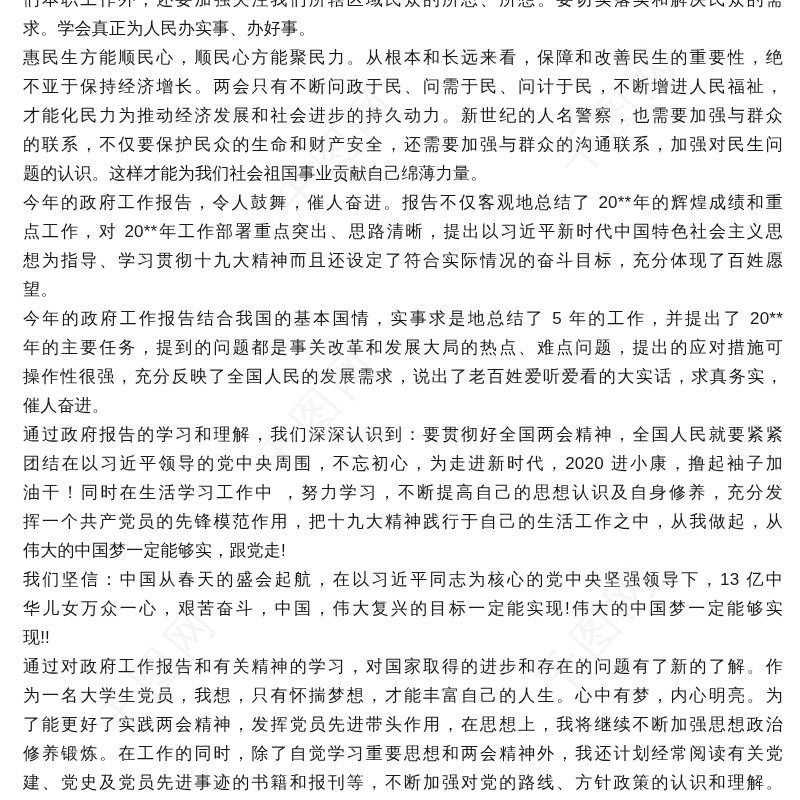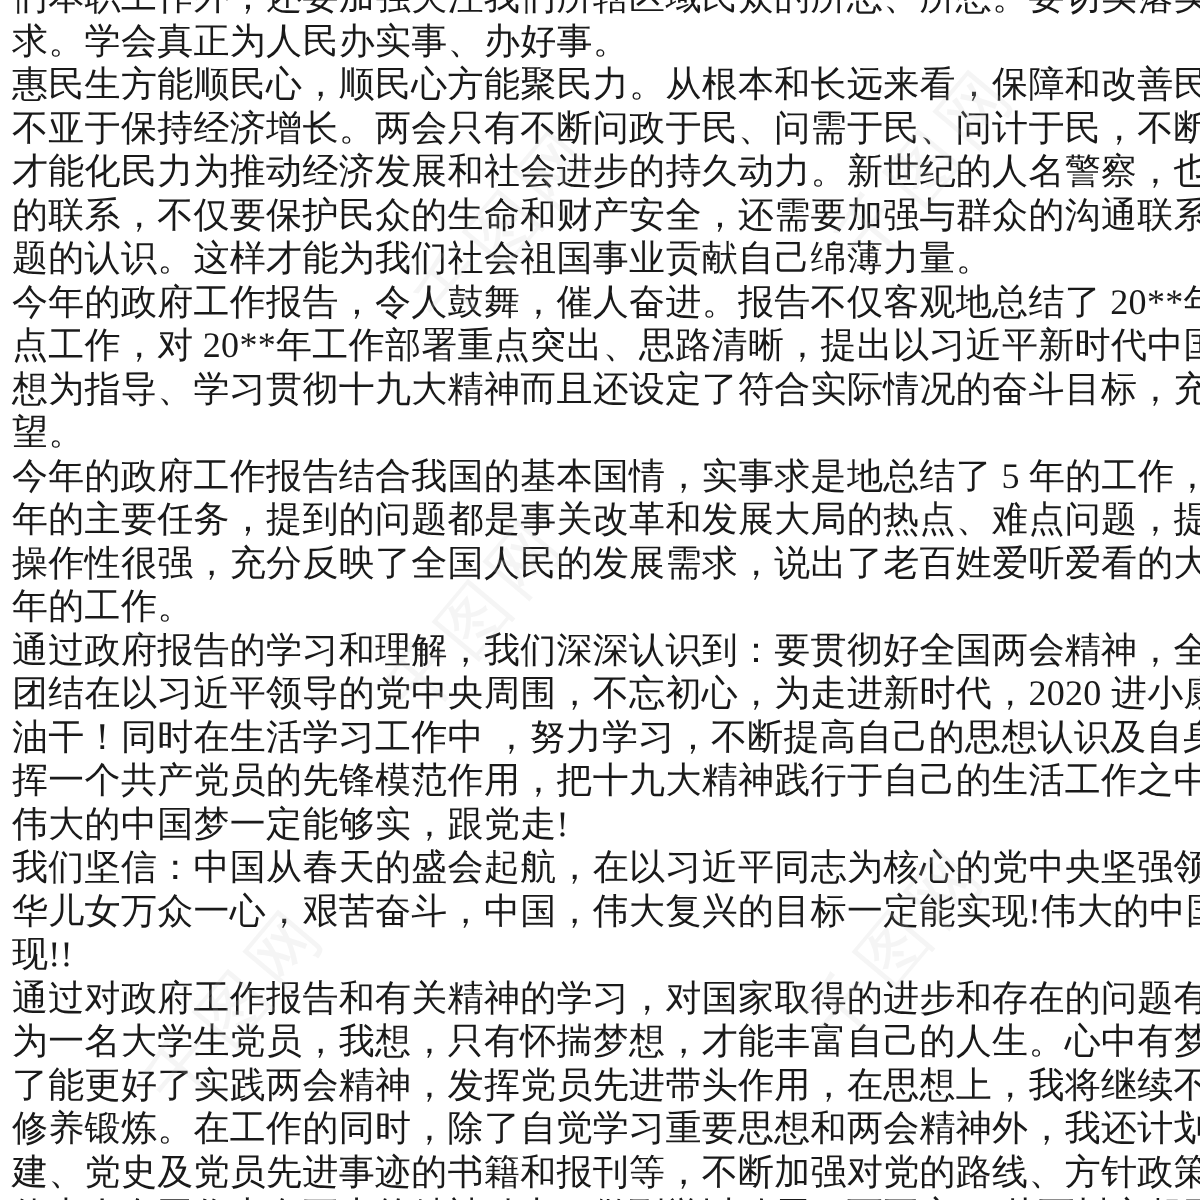--- a/index.html
+++ b/index.html
@@ -14,25 +14,25 @@
       position: relative;
     }
     .page {
       position: absolute;
       left: 0;
       top: -15px;
       width: 800px;
     }
     .line {
       position: absolute;
-      left: 8px;
+      left: 23px;
       width: 760px;
       height: 29px;
-      font-family: Liberation Serif, serif;
-      font-size: 24px;
+      font-family: Liberation Sans, sans-serif;
+      font-size: 17px;
       line-height: 29px;
       color: #1a1a1a;
       white-space: nowrap;
       letter-spacing: 0.2px;
     }
     .line.justify {
       text-align: justify;
       text-align-last: justify;
     }
     .watermark {
@@ -57,21 +57,21 @@
     <div class="line justify" style="top: 116px;">才能化民力为推动经济发展和社会进步的持久动力。新世纪的人名警察，也需要加强与群众</div>
     <div class="line justify" style="top: 145px;">的联系，不仅要保护民众的生命和财产安全，还需要加强与群众的沟通联系，加强对民生问</div>
     <div class="line" style="top: 174px;">题的认识。这样才能为我们社会祖国事业贡献自己绵薄力量。</div>
     <div class="line justify" style="top: 203px;">今年的政府工作报告，令人鼓舞，催人奋进。报告不仅客观地总结了 20**年的辉煌成绩和重</div>
     <div class="line justify" style="top: 232px;">点工作，对 20**年工作部署重点突出、思路清晰，提出以习近平新时代中国特色社会主义思</div>
     <div class="line justify" style="top: 261px;">想为指导、学习贯彻十九大精神而且还设定了符合实际情况的奋斗目标，充分体现了百姓愿</div>
     <div class="line" style="top: 290px;">望。</div>
     <div class="line justify" style="top: 319px;">今年的政府工作报告结合我国的基本国情，实事求是地总结了 5 年的工作，并提出了 20**</div>
     <div class="line justify" style="top: 348px;">年的主要任务，提到的问题都是事关改革和发展大局的热点、难点问题，提出的应对措施可</div>
     <div class="line justify" style="top: 377px;">操作性很强，充分反映了全国人民的发展需求，说出了老百姓爱听爱看的大实话，求真务实，</div>
-    <div class="line" style="top: 406px;">年的工作。</div>
+    <div class="line" style="top: 406px;">催人奋进。</div>
     <div class="line justify" style="top: 435px;">通过政府报告的学习和理解，我们深深认识到：要贯彻好全国两会精神，全国人民就要紧紧</div>
     <div class="line justify" style="top: 464px;">团结在以习近平领导的党中央周围，不忘初心，为走进新时代，2020 进小康，撸起袖子加</div>
     <div class="line justify" style="top: 493px;">油干！同时在生活学习工作中 ，努力学习，不断提高自己的思想认识及自身修养，充分发</div>
     <div class="line justify" style="top: 522px;">挥一个共产党员的先锋模范作用，把十九大精神践行于自己的生活工作之中，从我做起，从</div>
     <div class="line" style="top: 551px;">伟大的中国梦一定能够实，跟党走!</div>
     <div class="line justify" style="top: 580px;">我们坚信：中国从春天的盛会起航，在以习近平同志为核心的党中央坚强领导下，13 亿中</div>
     <div class="line justify" style="top: 609px;">华儿女万众一心，艰苦奋斗，中国，伟大复兴的目标一定能实现!伟大的中国梦一定能够实</div>
     <div class="line" style="top: 638px;">现!!</div>
     <div class="line justify" style="top: 667px;">通过对政府工作报告和有关精神的学习，对国家取得的进步和存在的问题有了新的了解。作</div>
     <div class="line justify" style="top: 696px;">为一名大学生党员，我想，只有怀揣梦想，才能丰富自己的人生。心中有梦，内心明亮。为</div>

